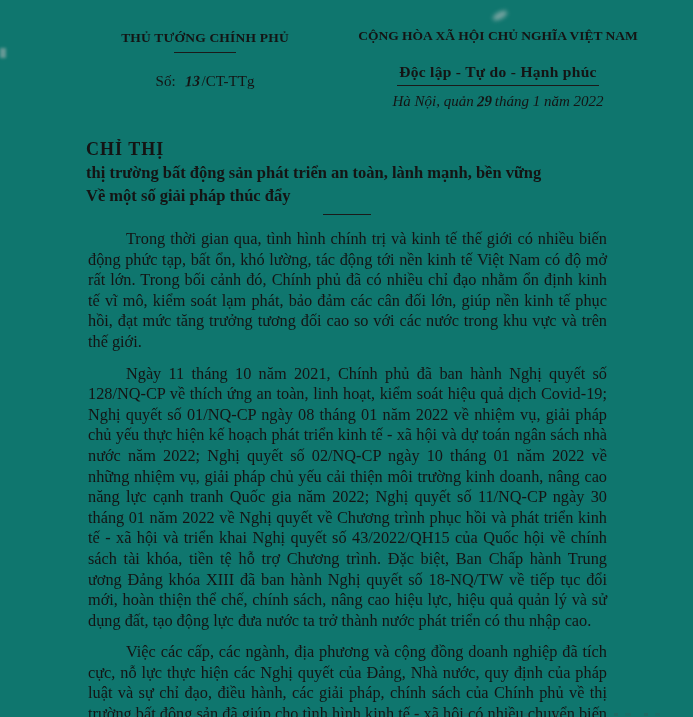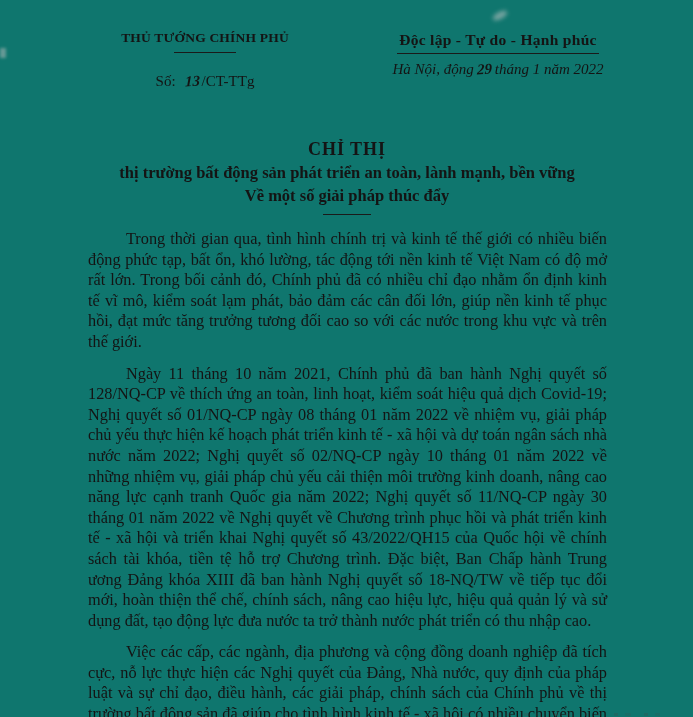--- a/index.html
+++ b/index.html
@@ -11,32 +11,32 @@
     font-family:"Liberation Serif","DejaVu Serif",serif;
     overflow:hidden;
   }
   
   .hdr-left{position:absolute;top:30px;left:60px;width:290px;text-align:center;}
   .issuer{font-size:13.5px;font-weight:bold;letter-spacing:.2px;white-space:nowrap;}
   .rule-issuer{width:62px;border-top:1.5px solid #1a1a1a;margin:6px auto 0;height:0;}
   .doc-number{margin-top:20px;font-size:15px;white-space:nowrap;}
   .hdr-right{position:absolute;top:28px;left:328px;width:340px;text-align:center;}
   .nat1{font-size:13.5px;font-weight:bold;white-space:nowrap;}
-  .nat2{font-size:15.5px;font-weight:bold;margin-top:3px;letter-spacing:.3px;white-space:nowrap;}
+  .nat2{font-size:15.5px;font-weight:bold;margin-top:19px;letter-spacing:.3px;white-space:nowrap;}
   .rule-motto{width:202px;border-top:1.5px solid #1a1a1a;margin:4px auto 0;height:0;}
   .dateline{margin-top:7px;font-size:15px;font-style:italic;white-space:nowrap;}
   .hand{
     display:inline-block;
     font-weight:bold;font-style:italic;
     transform:rotate(-4deg) skewX(-4deg);
     margin:0 3px;
   }
   .hand-num{margin:0 2px 0 9px;}
   
-  .title-block{position:absolute;top:139px;left:86px;width:522px;text-align:center;}
+  .title-block{position:absolute;top:139px;left:86px;width:522px;}
   .doc-kind{font-size:18px;font-weight:bold;letter-spacing:1px;}
   .doc-sub{font-size:16.5px;font-weight:bold;margin-top:3px;}
   .rule-title{width:48px;border-top:1.5px solid #1a1a1a;margin:8px auto 0;height:0;}
   
   .body-text{
     position:absolute;top:229px;left:88px;width:519px;
     font-size:16.3px;line-height:20.6px;text-align:justify;
   }
   .body-text p{margin:0 0 11px;text-indent:38px;font-family:Liberation Serif, serif;}
   
@@ -64,24 +64,25 @@
 
   <div class="hdr-left">
     <div class="issuer">THỦ TƯỚNG CHÍNH PHỦ</div>
     <div class="rule-issuer"></div>
     <div class="doc-number">
       <span>Số:</span><span class="hand hand-num">13</span><span>/CT-TTg</span>
     </div>
   </div>
 
   <div class="hdr-right">
+    <div class="nat1">CỘNG HÒA XÃ HỘI CHỦ NGHĨA VIỆT NAM</div>
     <div class="nat2">Độc lập - Tự do - Hạnh phúc</div>
     <div class="rule-motto"></div>
     <div class="dateline">
-      <span>Hà Nội, động</span><span class="hand">29</span><span>tháng 1 năm 2022</span>
+      <span>Hà Nội, quản</span><span class="hand">29</span><span>tháng 1 năm 2022</span>
     </div>
   </div>
 
   <div class="title-block">
     <div class="doc-kind">CHỈ THỊ</div>
     <div class="doc-sub">thị trường bất động sản phát triển an toàn, lành mạnh, bền vững</div>
     <div class="doc-sub">Về một số giải pháp thúc đẩy</div>
     <div class="rule-title"></div>
   </div>
 

